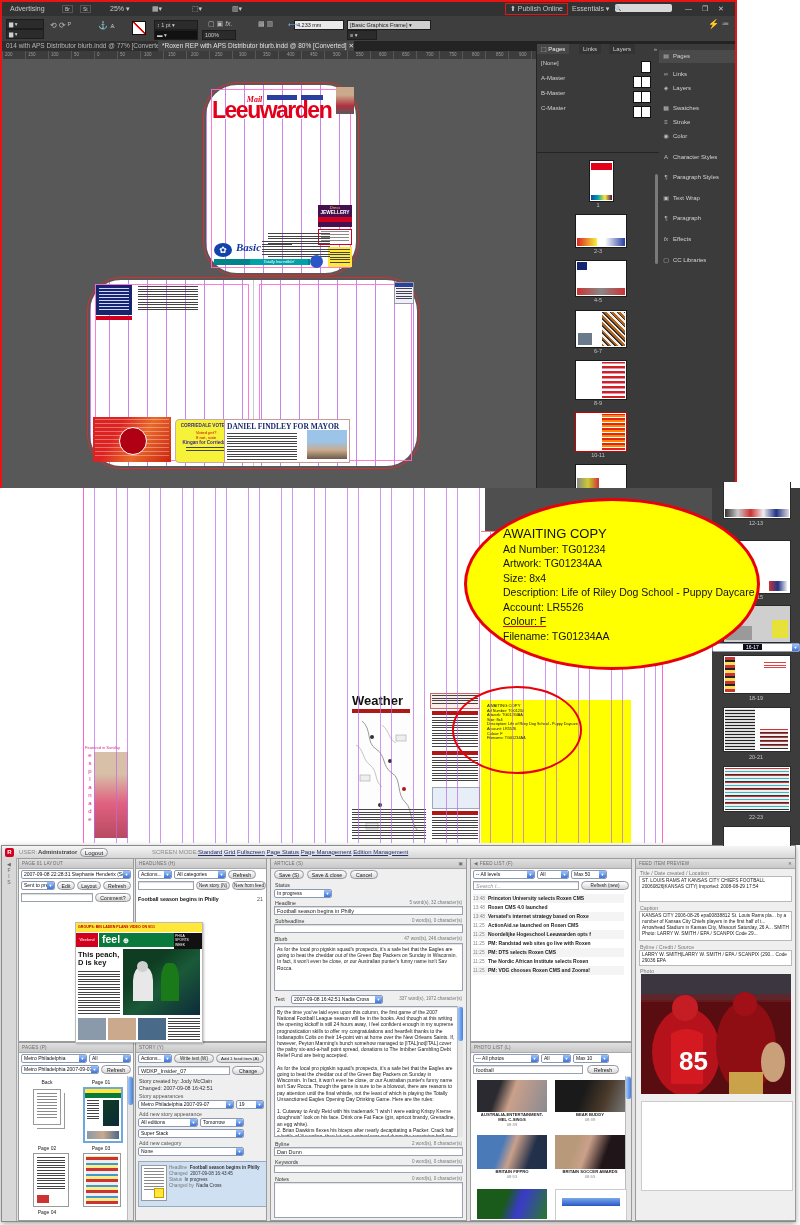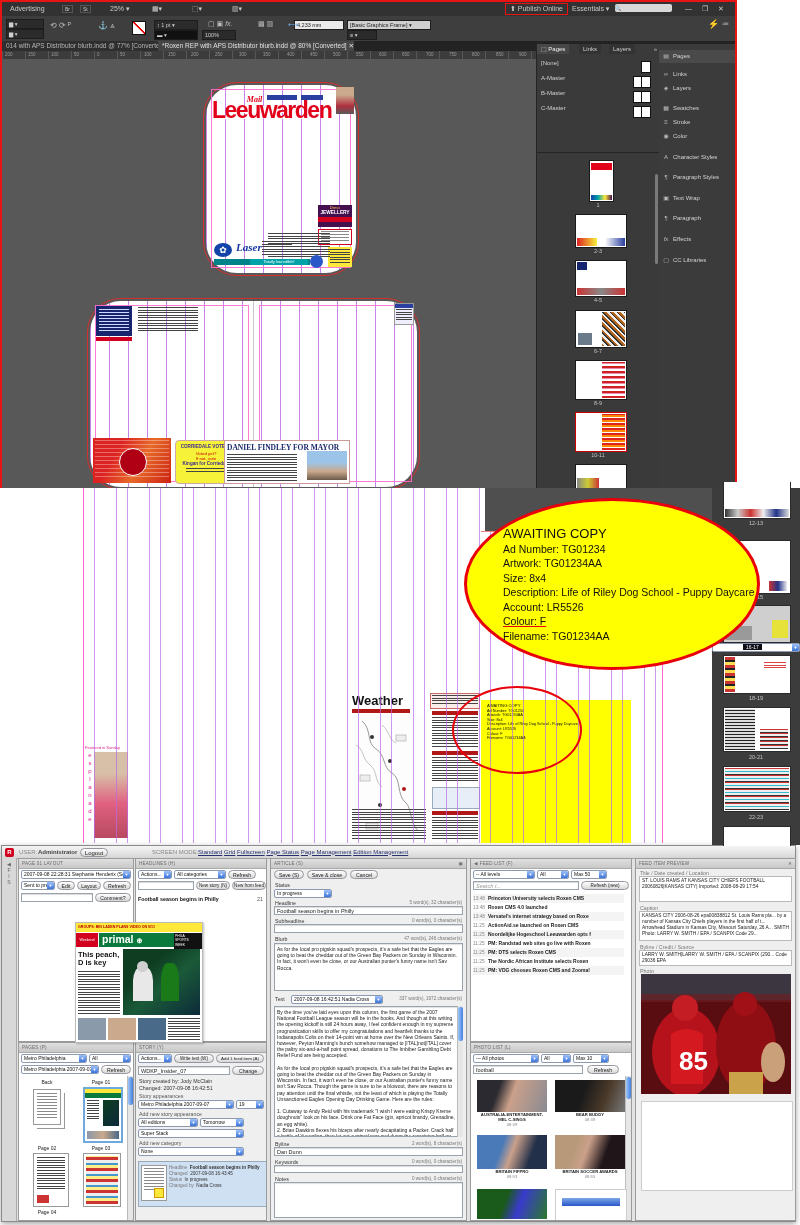--- a/index.html
+++ b/index.html
@@ -171,29 +171,29 @@
           <div style="height:5px;background:#d2001e;margin-top:2px"></div>
         </div>
         <div class="p vbox" style="right:4px;top:144px;width:34px;height:16px;border-color:#d2001e">
             <div class="fake" style="height:10px"></div>
           </div>
         <div class="p" style="right:4px;top:162px;width:24px;height:20px;background:#ffe83a">
             <div class="fakeD" style="margin:2px;height:15px"></div>
           </div>
 
         <div class="p" style="left:8px;top:158px;width:18px;height:14px;background:#1243a8;border-radius:50%;color:#fff;font-size:9px;text-align:center;line-height:14px">✿</div>
-        <div class="p" style="left:30px;top:156px;font-family:'Liberation Serif',serif;font-style:italic;font-weight:bold;font-size:11px;color:#1535a0">Laser</div>
+        <div class="p" style="left:30px;top:156px;font-family:'Liberation Serif',serif;font-style:italic;font-weight:bold;font-size:11px;color:#1535a0">Basic</div>
         <div class="p fakeD" style="left:56px;top:156px;width:30px;height:14px"></div>
         <div class="p" style="left:8px;top:174px;width:96px;height:6px;background:#00848a"></div>
         <div class="p fakeD" style="left:62px;top:148px;width:62px;height:24px"></div>
         <div class="p" style="left:44px;top:174px;width:58px;height:6px;background:#00a2a8;color:#fff;font-size:4px;font-style:italic;text-align:center;line-height:6px">Totally Incredible!</div>
         <div class="p" style="left:104px;top:170px;width:13px;height:13px;background:#2a57c8;border-radius:50%"></div>
       </div>
 
-      <div class="p page colguides" style="left:88px;top:242px;width:327px;height:186px">
+      <div class="p page colguides" style="left:88px;top:221px;width:327px;height:186px">
         <div style="position:absolute;left:163px;top:0;bottom:0;width:1px;background:#c9c9c9"></div>
         <div class="marginbox" style="left:5px;top:4px;width:152px;bottom:5px"></div>
         <div class="marginbox" style="left:169px;top:4px;right:5px;bottom:5px"></div>
         <div class="p" style="left:6px;top:5px;width:36px;height:30px;background:#17246e">
           <div style="margin:3px;height:22px;background:repeating-linear-gradient(#cfd6ff 0 1px,transparent 1px 3px)"></div>
         </div>
         <div class="p" style="left:6px;top:36px;width:36px;height:4px;background:#d2001e"></div>
         <div class="p fakeD" style="left:48px;top:6px;width:60px;height:26px"></div>
         <div class="p" style="right:3px;top:2px;width:18px;height:20px;border:1px solid #999;background:#eef">
             <div style="height:4px;background:#2a3f9e"></div>
@@ -428,21 +428,21 @@
       <div class="p" style="left:2px;top:36px;right:2px;height:9px;line-height:9px;font-size:5.3px;font-weight:bold;color:#111;white-space:nowrap;overflow:hidden">
         <span>Football season begins in Philly</span>
         <span style="position:absolute;right:1px;color:#555;font-weight:normal">21</span>
       </div>
     </div>
 
     <div class="p" style="left:73px;top:76px;width:126px;height:119px;background:#fff;border:1px solid #bbb;box-shadow:1px 1px 2px rgba(0,0,0,.25);z-index:5">
       <div style="height:9px;background:#ffe83a;font-size:3.6px;font-weight:bold;color:#b00;line-height:9px;padding-left:2px;white-space:nowrap;overflow:hidden">GROUPS: BIN LADEN PLANS VIDEO ON 9/11</div>
       <div style="position:relative;height:16px">
         <div style="position:absolute;left:0;top:1px;width:22px;height:14px;background:#d2001e;color:#fff;font-size:3.6px;text-align:center;line-height:14px">Weekend</div>
-        <div style="position:absolute;left:23px;top:1px;width:74px;height:14px;background:#0a7a3c;color:#fff;font-weight:bold;font-size:10.5px;line-height:13px;padding-left:3px"><span>primal</span> <span style="font-size:7px">⊕</span></div>
+        <div style="position:absolute;left:23px;top:1px;width:74px;height:14px;background:#0a7a3c;color:#fff;font-weight:bold;font-size:10.5px;line-height:13px;padding-left:3px"><span>feel</span> <span style="font-size:7px">⊕</span></div>
         <div style="position:absolute;right:0;top:1px;width:26px;height:14px;background:#111;color:#fff;font-size:3.4px;line-height:4.4px;padding:1px">PHILA<br>SPORTS<br>WEEK</div>
       </div>
       <div style="position:absolute;left:2px;top:28px;width:44px;font-weight:bold;font-size:7.5px;line-height:8px;color:#111">
         <span>This peach,</span><br><span>D is key</span>
       </div>
       <div class="fakeD" style="position:absolute;left:2px;top:48px;width:42px;height:44px"></div>
       <div style="position:absolute;left:47px;top:26px;right:2px;height:66px;background:linear-gradient(140deg,#0e3d22 30%,#1a5a38 55%,#0d2a3a);overflow:hidden">
         <div style="position:absolute;left:10px;top:18px;width:20px;height:34px;background:#e8e8e8;border-radius:40% 40% 0 0"></div>
         <div style="position:absolute;left:38px;top:14px;width:18px;height:38px;background:#1a7a1a;border-radius:40% 40% 0 0"></div>
         <div style="position:absolute;left:14px;top:12px;width:11px;height:11px;background:#cfcfcf;border-radius:50%"></div>

